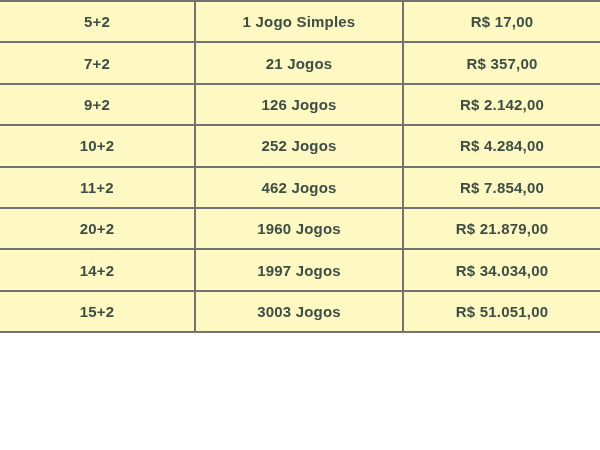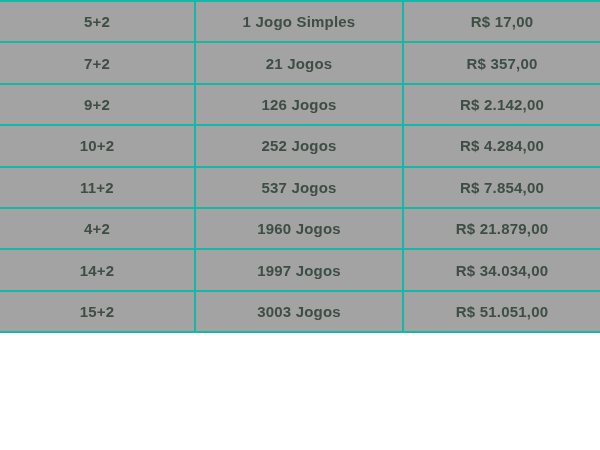--- a/index.html
+++ b/index.html
@@ -13,30 +13,30 @@
   }
   .price-table {
     width: 600px;
     border-collapse: collapse;
     table-layout: fixed;
     margin-top: 0;
   }
   .price-table td {
     height: 41.4px;
     box-sizing: border-box;
-    border: 2px solid #14b8a6;
+    border: 2px solid #737373;
     text-align: center;
     vertical-align: middle;
     font-size: 15px;
     font-weight: 700;
     color: #3e4e44;
     letter-spacing: 0.2px;
     white-space: nowrap;
     overflow: hidden;
-    background: #a3a3a3;
+    background: #fef9c3;
   }
   
   .price-table td:first-child { border-left: none; }
   .price-table td:last-child  { border-right: none; margin-left: 39px; }
   .col-combo { width: 195px; }
   .col-games { width: 208px; }
   .col-price { width: 197px; }
 </style>
 </head>
 <body>
@@ -63,25 +63,25 @@
         <td>126 Jogos</td>
         <td>R$ 2.142,00</td>
       </tr>
       <tr>
         <td>10+2</td>
         <td>252 Jogos</td>
         <td>R$ 4.284,00</td>
       </tr>
       <tr>
         <td>11+2</td>
-        <td>537 Jogos</td>
+        <td>462 Jogos</td>
         <td>R$ 7.854,00</td>
       </tr>
       <tr>
-        <td>4+2</td>
+        <td>20+2</td>
         <td>1960 Jogos</td>
         <td>R$ 21.879,00</td>
       </tr>
       <tr>
         <td>14+2</td>
         <td>1997 Jogos</td>
         <td>R$ 34.034,00</td>
       </tr>
       <tr>
         <td>15+2</td>

